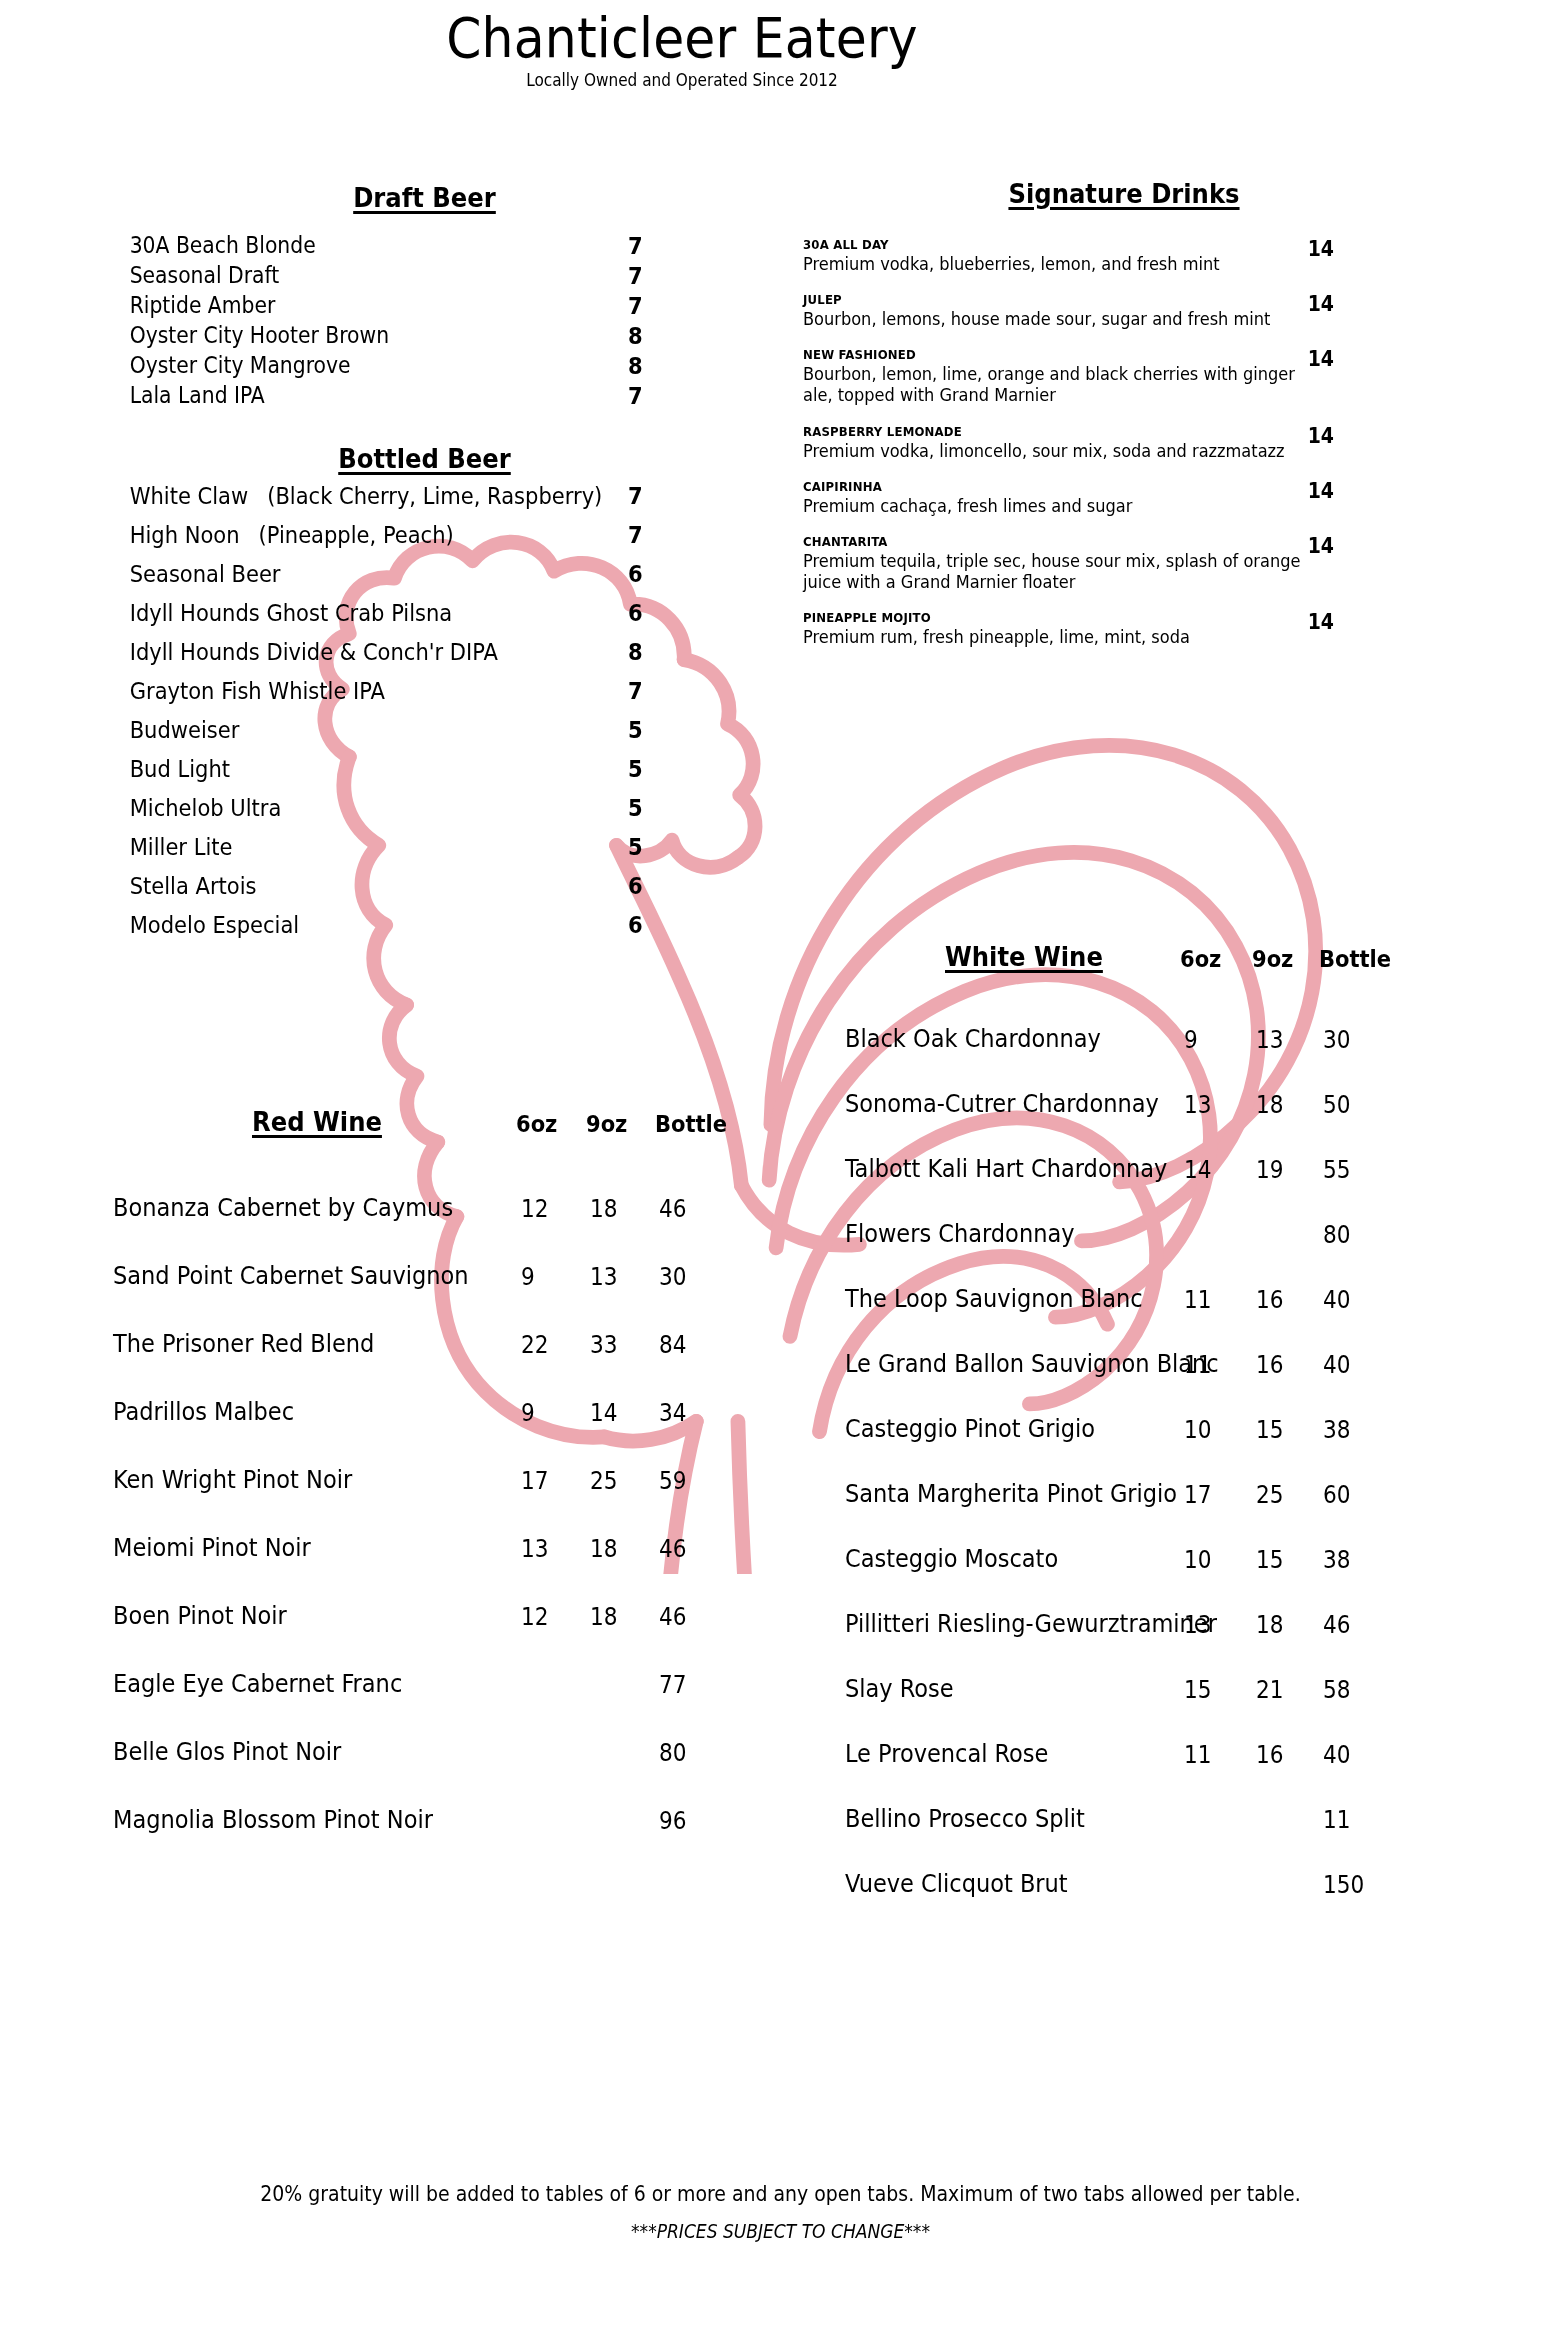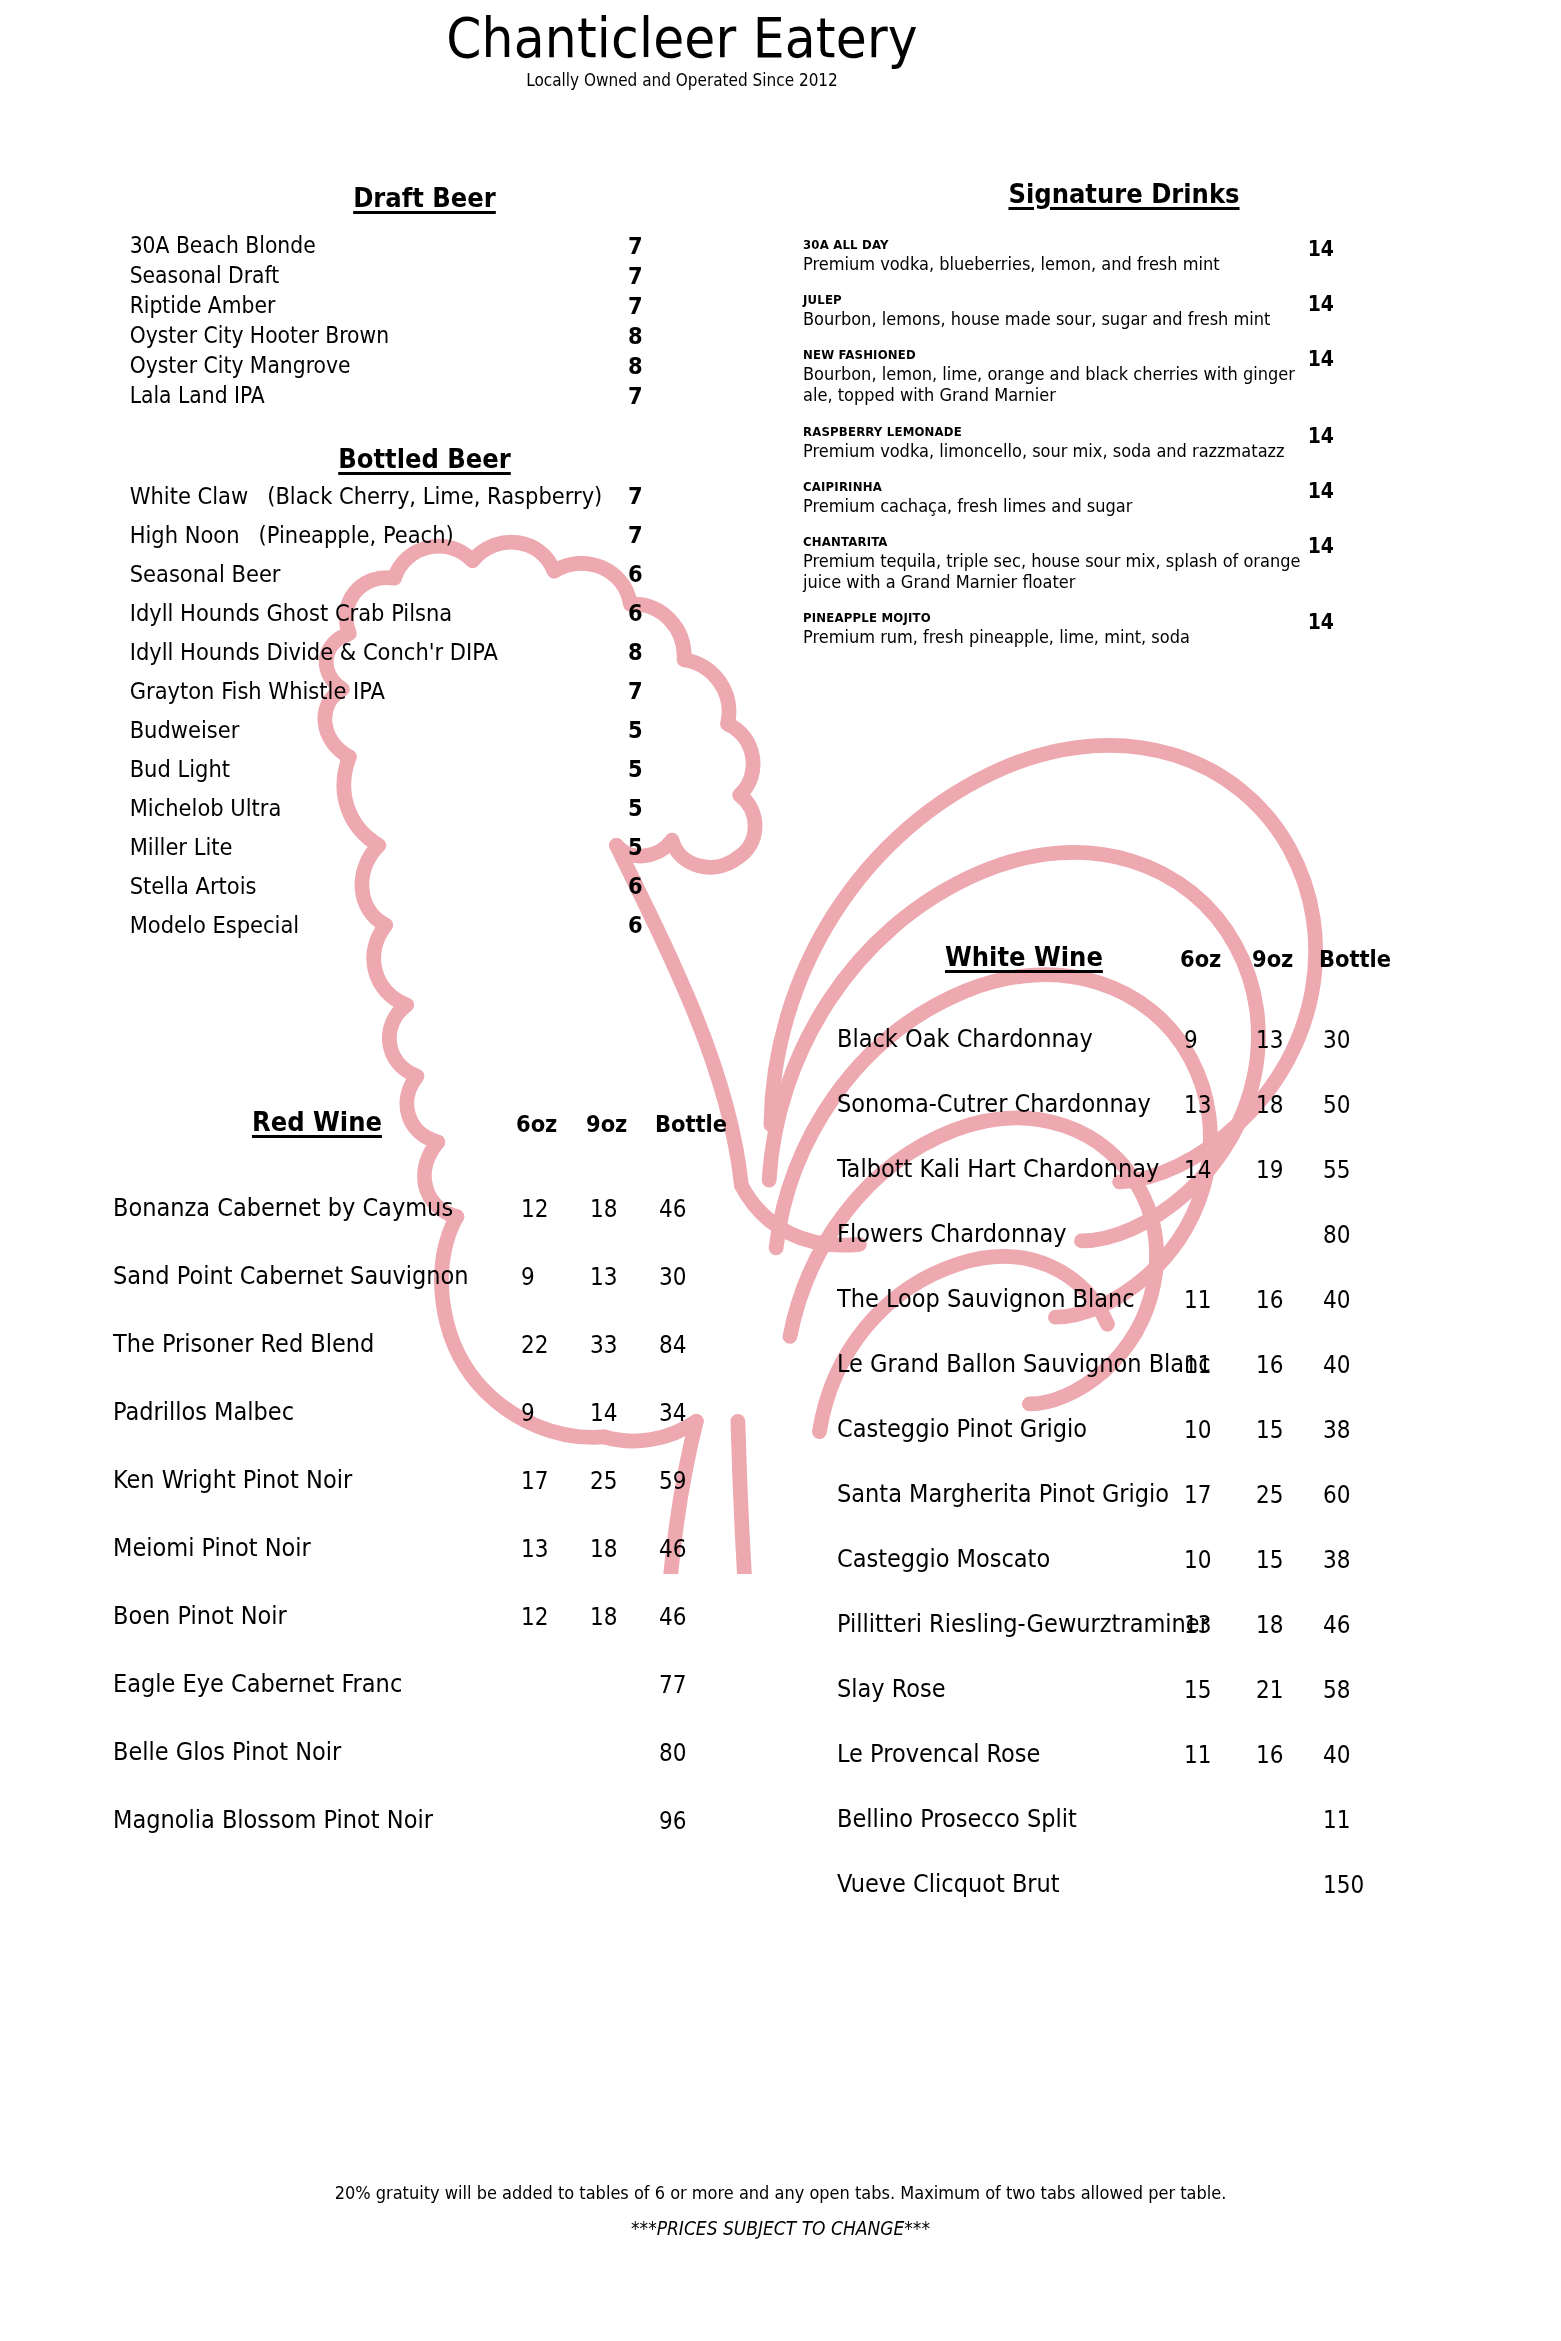--- a/index.html
+++ b/index.html
@@ -88,28 +88,28 @@
   #red-wine-block .wine-row .c2 { left: 477px; }
   #red-wine-block .wine-row .c3 { left: 546px; }
 
   
   #white-wine-block .sec-head { left: 108px; top: 0; }
   #white-wine-block .colh.h1 { left: 343px; }
   #white-wine-block .colh.h2 { left: 415px; }
   #white-wine-block .colh.h3 { left: 482px; }
   #white-wine-block .wine-rows { margin-top: 43px; }
   #white-wine-block .wine-row { height: 65px; }
-  #white-wine-block .wine-row .wn { left: 0; text-align: right; }
+  #white-wine-block .wine-row .wn { left: 8px; text-align: right; }
   #white-wine-block .wine-row .c1 { left: 347px; }
   #white-wine-block .wine-row .c2 { left: 419px; }
   #white-wine-block .wine-row .c3 { left: 486px; }
 
   
   .footer { position: absolute; left: 0; top: 2182px; width: 1561px; text-align: center; z-index: 2; }
-  .footer .line1 { font-size: 18px; }
+  .footer .line1 { font-size: 21px; }
   .footer .line2 { font-size: 19px; margin-top: 14px; font-style: italic; }
 </style>
 </head>
 <body>
 
 <div class="page">
 
   <svg class="rooster" viewBox="0 0 1300 1260" aria-hidden="true">
     <g fill="none" stroke="#eda8b0" stroke-width="17" stroke-linecap="round" stroke-linejoin="round">
 

